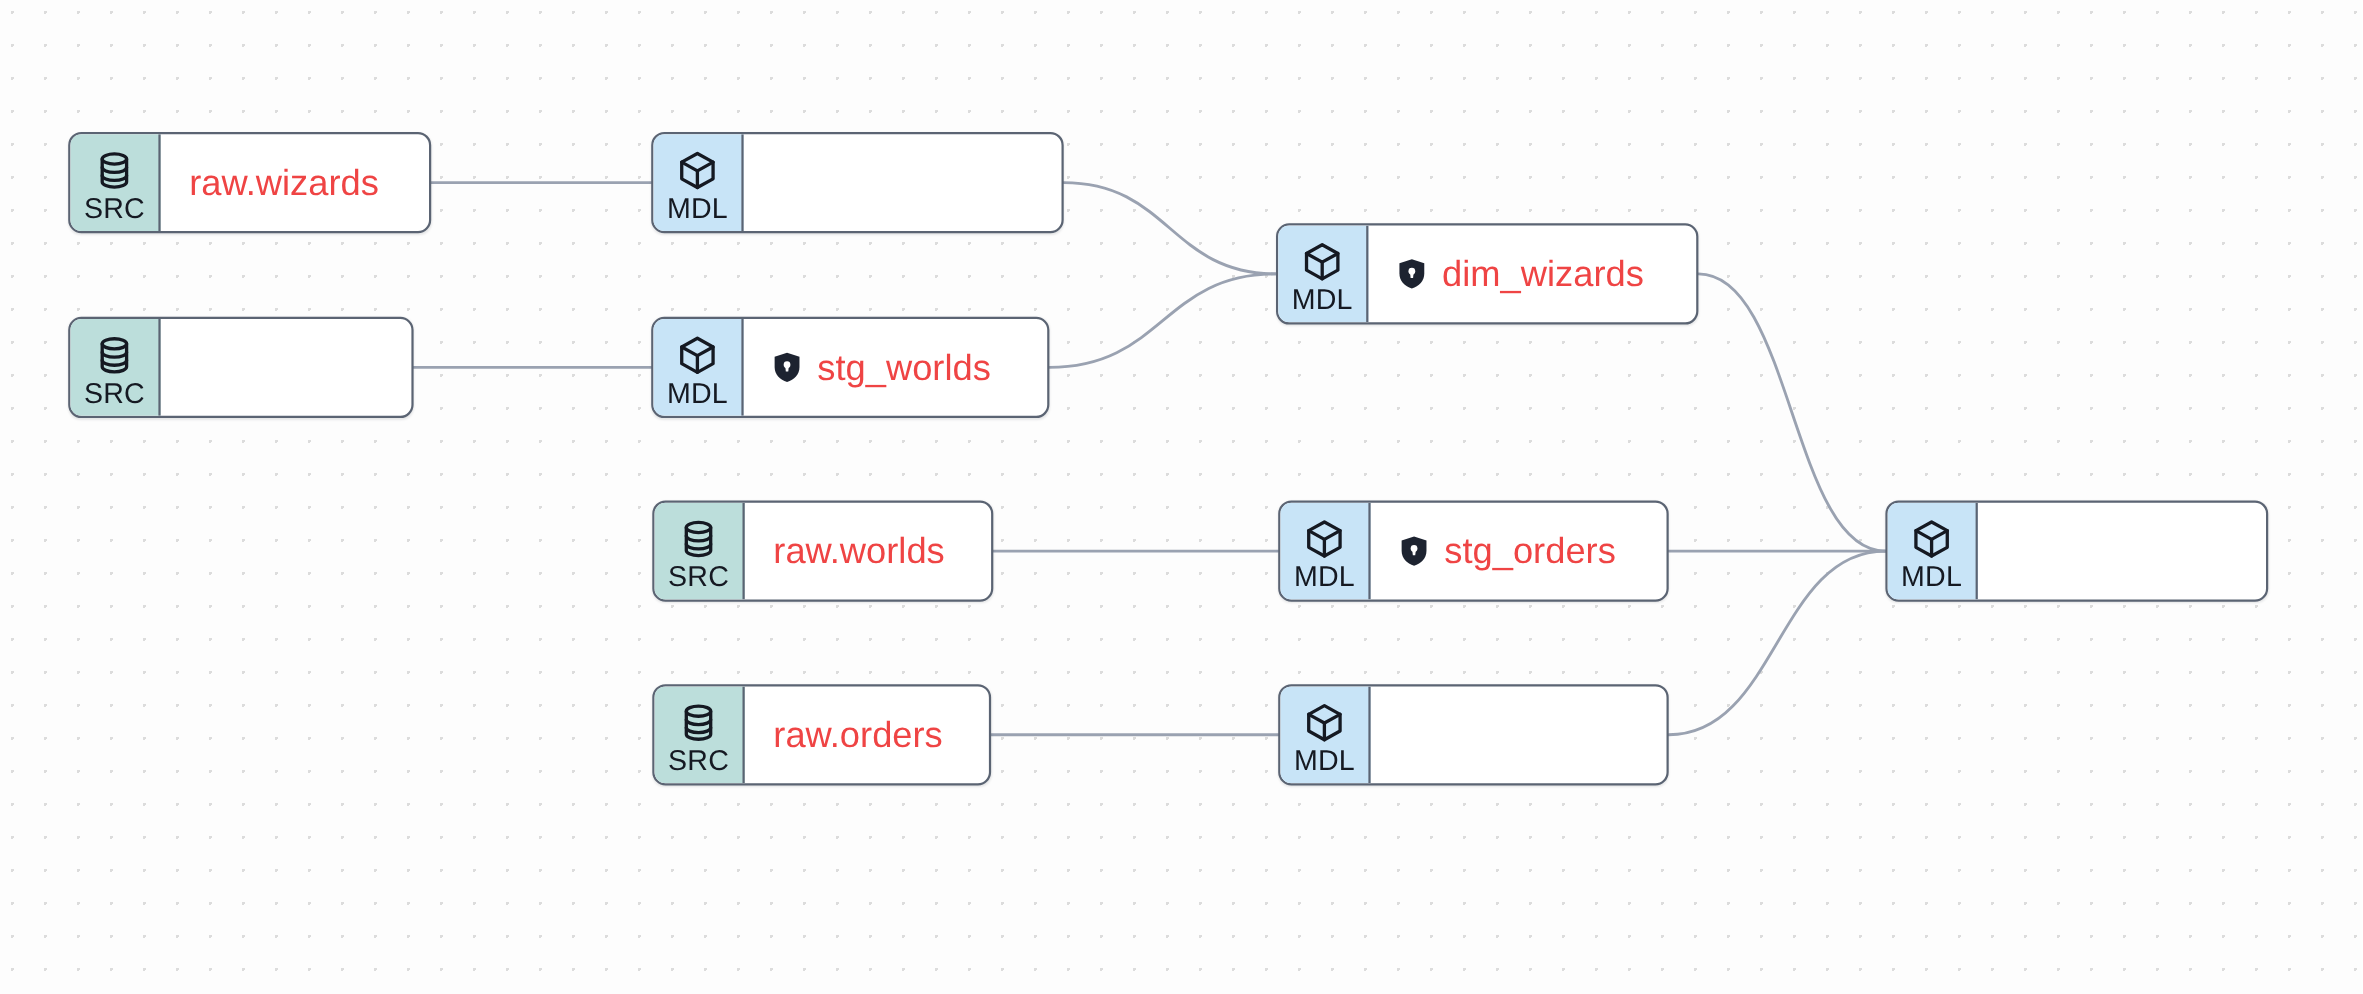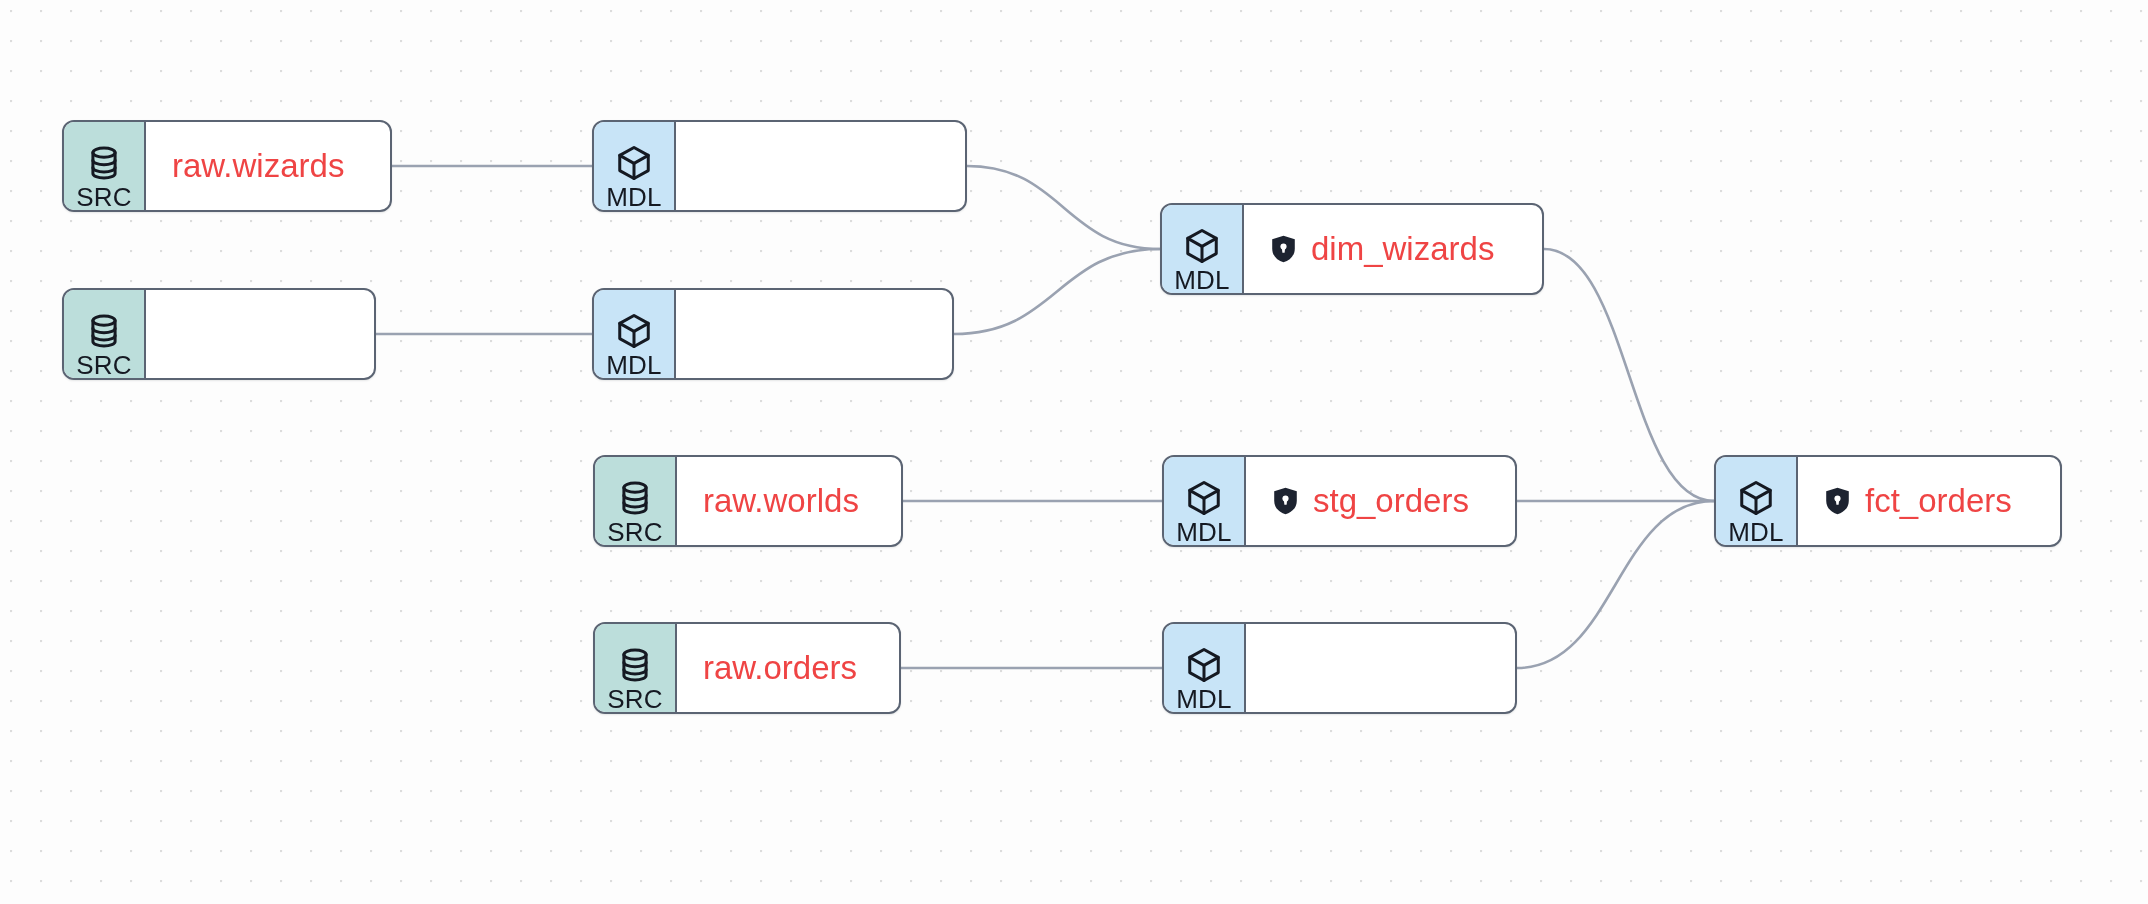--- a/index.html
+++ b/index.html
@@ -49,21 +49,21 @@
     box-shadow: 0 1px 2px rgba(20, 25, 40, 0.10);
     overflow: hidden;
   }
 
   .node-badge {
     flex: 0 0 auto;
     width: 82px;
     display: flex;
     flex-direction: column;
     align-items: center;
-    justify-content: flex-end;
+    justify-content: center;
     gap: 2px;
     border-right: 2.2px solid #5b6473;
     box-sizing: border-box;
     padding-top: 6px;
   }
   .node.src .node-badge { background: #bcdedb; }
   .node.mdl .node-badge { background: #c8e4f7; }
 
   .badge-icon {
     display: block;
@@ -202,94 +202,94 @@
         <div class="node-badge">
           <span class="badge-icon">
             <svg viewBox="0 0 24 24" fill="none" stroke="#151922" stroke-width="1.9" stroke-linecap="round" stroke-linejoin="round">
               <path d="M12 2.2 21 7.2v9.6L12 21.8 3 16.8V7.2z"></path>
               <path d="M3 7.2 12 12.2 21 7.2"></path>
               <path d="M12 12.2V21.8"></path>
             </svg>
           </span>
           <span class="badge-label">MDL</span>
         </div>
-      </div>
-      <div class="node mdl" style="left: 1162px; top: 455px; width: 355px; height: 92px;">
-        <div class="node-badge">
-          <span class="badge-icon">
-            <svg viewBox="0 0 24 24" fill="none" stroke="#151922" stroke-width="1.9" stroke-linecap="round" stroke-linejoin="round">
-              <path d="M12 2.2 21 7.2v9.6L12 21.8 3 16.8V7.2z"></path>
-              <path d="M3 7.2 12 12.2 21 7.2"></path>
-              <path d="M12 12.2V21.8"></path>
-            </svg>
-          </span>
-          <span class="badge-label">MDL</span>
-        </div>
         <div class="node-body">
           <span class="shield-icon">
             <svg viewBox="0 0 22 24" fill="none">
               <path d="M11 1.2 20.2 4.1v7.6c0 5.6-3.9 9.6-9.2 11.1C5.7 21.3 1.8 17.3 1.8 11.7V4.1z" fill="#1d2330"></path>
               <circle cx="11" cy="10" r="2.5" fill="#ffffff"></circle>
               <path d="M9.6 10.5h2.8l-.5 4.6H10.1z" fill="#ffffff"></path>
             </svg>
           </span>
-          <span class="node-label">stg_orders</span>
-        </div>
-      </div>
-      <div class="node mdl" style="left: 1162px; top: 622px; width: 355px; height: 92px;">
-        <div class="node-badge">
-          <span class="badge-icon">
-            <svg viewBox="0 0 24 24" fill="none" stroke="#151922" stroke-width="1.9" stroke-linecap="round" stroke-linejoin="round">
-              <path d="M12 2.2 21 7.2v9.6L12 21.8 3 16.8V7.2z"></path>
-              <path d="M3 7.2 12 12.2 21 7.2"></path>
-              <path d="M12 12.2V21.8"></path>
-            </svg>
-          </span>
-          <span class="badge-label">MDL</span>
-        </div>
-      </div>
-      <div class="node mdl" style="left: 1160px; top: 203px; width: 384px; height: 92px;">
+          <span class="node-label">stg_worlds</span>
+        </div>
+      </div>
+      <div class="node mdl" style="left: 1162px; top: 455px; width: 355px; height: 92px;">
         <div class="node-badge">
           <span class="badge-icon">
             <svg viewBox="0 0 24 24" fill="none" stroke="#151922" stroke-width="1.9" stroke-linecap="round" stroke-linejoin="round">
               <path d="M12 2.2 21 7.2v9.6L12 21.8 3 16.8V7.2z"></path>
               <path d="M3 7.2 12 12.2 21 7.2"></path>
               <path d="M12 12.2V21.8"></path>
             </svg>
           </span>
           <span class="badge-label">MDL</span>
         </div>
         <div class="node-body">
           <span class="shield-icon">
             <svg viewBox="0 0 22 24" fill="none">
               <path d="M11 1.2 20.2 4.1v7.6c0 5.6-3.9 9.6-9.2 11.1C5.7 21.3 1.8 17.3 1.8 11.7V4.1z" fill="#1d2330"></path>
               <circle cx="11" cy="10" r="2.5" fill="#ffffff"></circle>
               <path d="M9.6 10.5h2.8l-.5 4.6H10.1z" fill="#ffffff"></path>
             </svg>
           </span>
-          <span class="node-label">dim_wizards</span>
-        </div>
-      </div>
-      <div class="node mdl" style="left: 1714px; top: 455px; width: 348px; height: 92px;">
+          <span class="node-label">stg_orders</span>
+        </div>
+      </div>
+      <div class="node mdl" style="left: 1162px; top: 622px; width: 355px; height: 92px;">
+        <div class="node-badge">
+          <span class="badge-icon">
+            <svg viewBox="0 0 24 24" fill="none" stroke="#151922" stroke-width="1.9" stroke-linecap="round" stroke-linejoin="round">
+              <path d="M12 2.2 21 7.2v9.6L12 21.8 3 16.8V7.2z"></path>
+              <path d="M3 7.2 12 12.2 21 7.2"></path>
+              <path d="M12 12.2V21.8"></path>
+            </svg>
+          </span>
+          <span class="badge-label">MDL</span>
+        </div>
+      </div>
+      <div class="node mdl" style="left: 1160px; top: 203px; width: 384px; height: 92px;">
         <div class="node-badge">
           <span class="badge-icon">
             <svg viewBox="0 0 24 24" fill="none" stroke="#151922" stroke-width="1.9" stroke-linecap="round" stroke-linejoin="round">
               <path d="M12 2.2 21 7.2v9.6L12 21.8 3 16.8V7.2z"></path>
               <path d="M3 7.2 12 12.2 21 7.2"></path>
               <path d="M12 12.2V21.8"></path>
             </svg>
           </span>
           <span class="badge-label">MDL</span>
         </div>
         <div class="node-body">
           <span class="shield-icon">
             <svg viewBox="0 0 22 24" fill="none">
               <path d="M11 1.2 20.2 4.1v7.6c0 5.6-3.9 9.6-9.2 11.1C5.7 21.3 1.8 17.3 1.8 11.7V4.1z" fill="#1d2330"></path>
               <circle cx="11" cy="10" r="2.5" fill="#ffffff"></circle>
               <path d="M9.6 10.5h2.8l-.5 4.6H10.1z" fill="#ffffff"></path>
             </svg>
           </span>
-          <span class="node-label">fct_orders</span>
+          <span class="node-label">dim_wizards</span>
+        </div>
+      </div>
+      <div class="node mdl" style="left: 1714px; top: 455px; width: 348px; height: 92px;">
+        <div class="node-badge">
+          <span class="badge-icon">
+            <svg viewBox="0 0 24 24" fill="none" stroke="#151922" stroke-width="1.9" stroke-linecap="round" stroke-linejoin="round">
+              <path d="M12 2.2 21 7.2v9.6L12 21.8 3 16.8V7.2z"></path>
+              <path d="M3 7.2 12 12.2 21 7.2"></path>
+              <path d="M12 12.2V21.8"></path>
+            </svg>
+          </span>
+          <span class="badge-label">MDL</span>
         </div>
       </div>
     </div>
 
 </div>
 
 </body></html>

